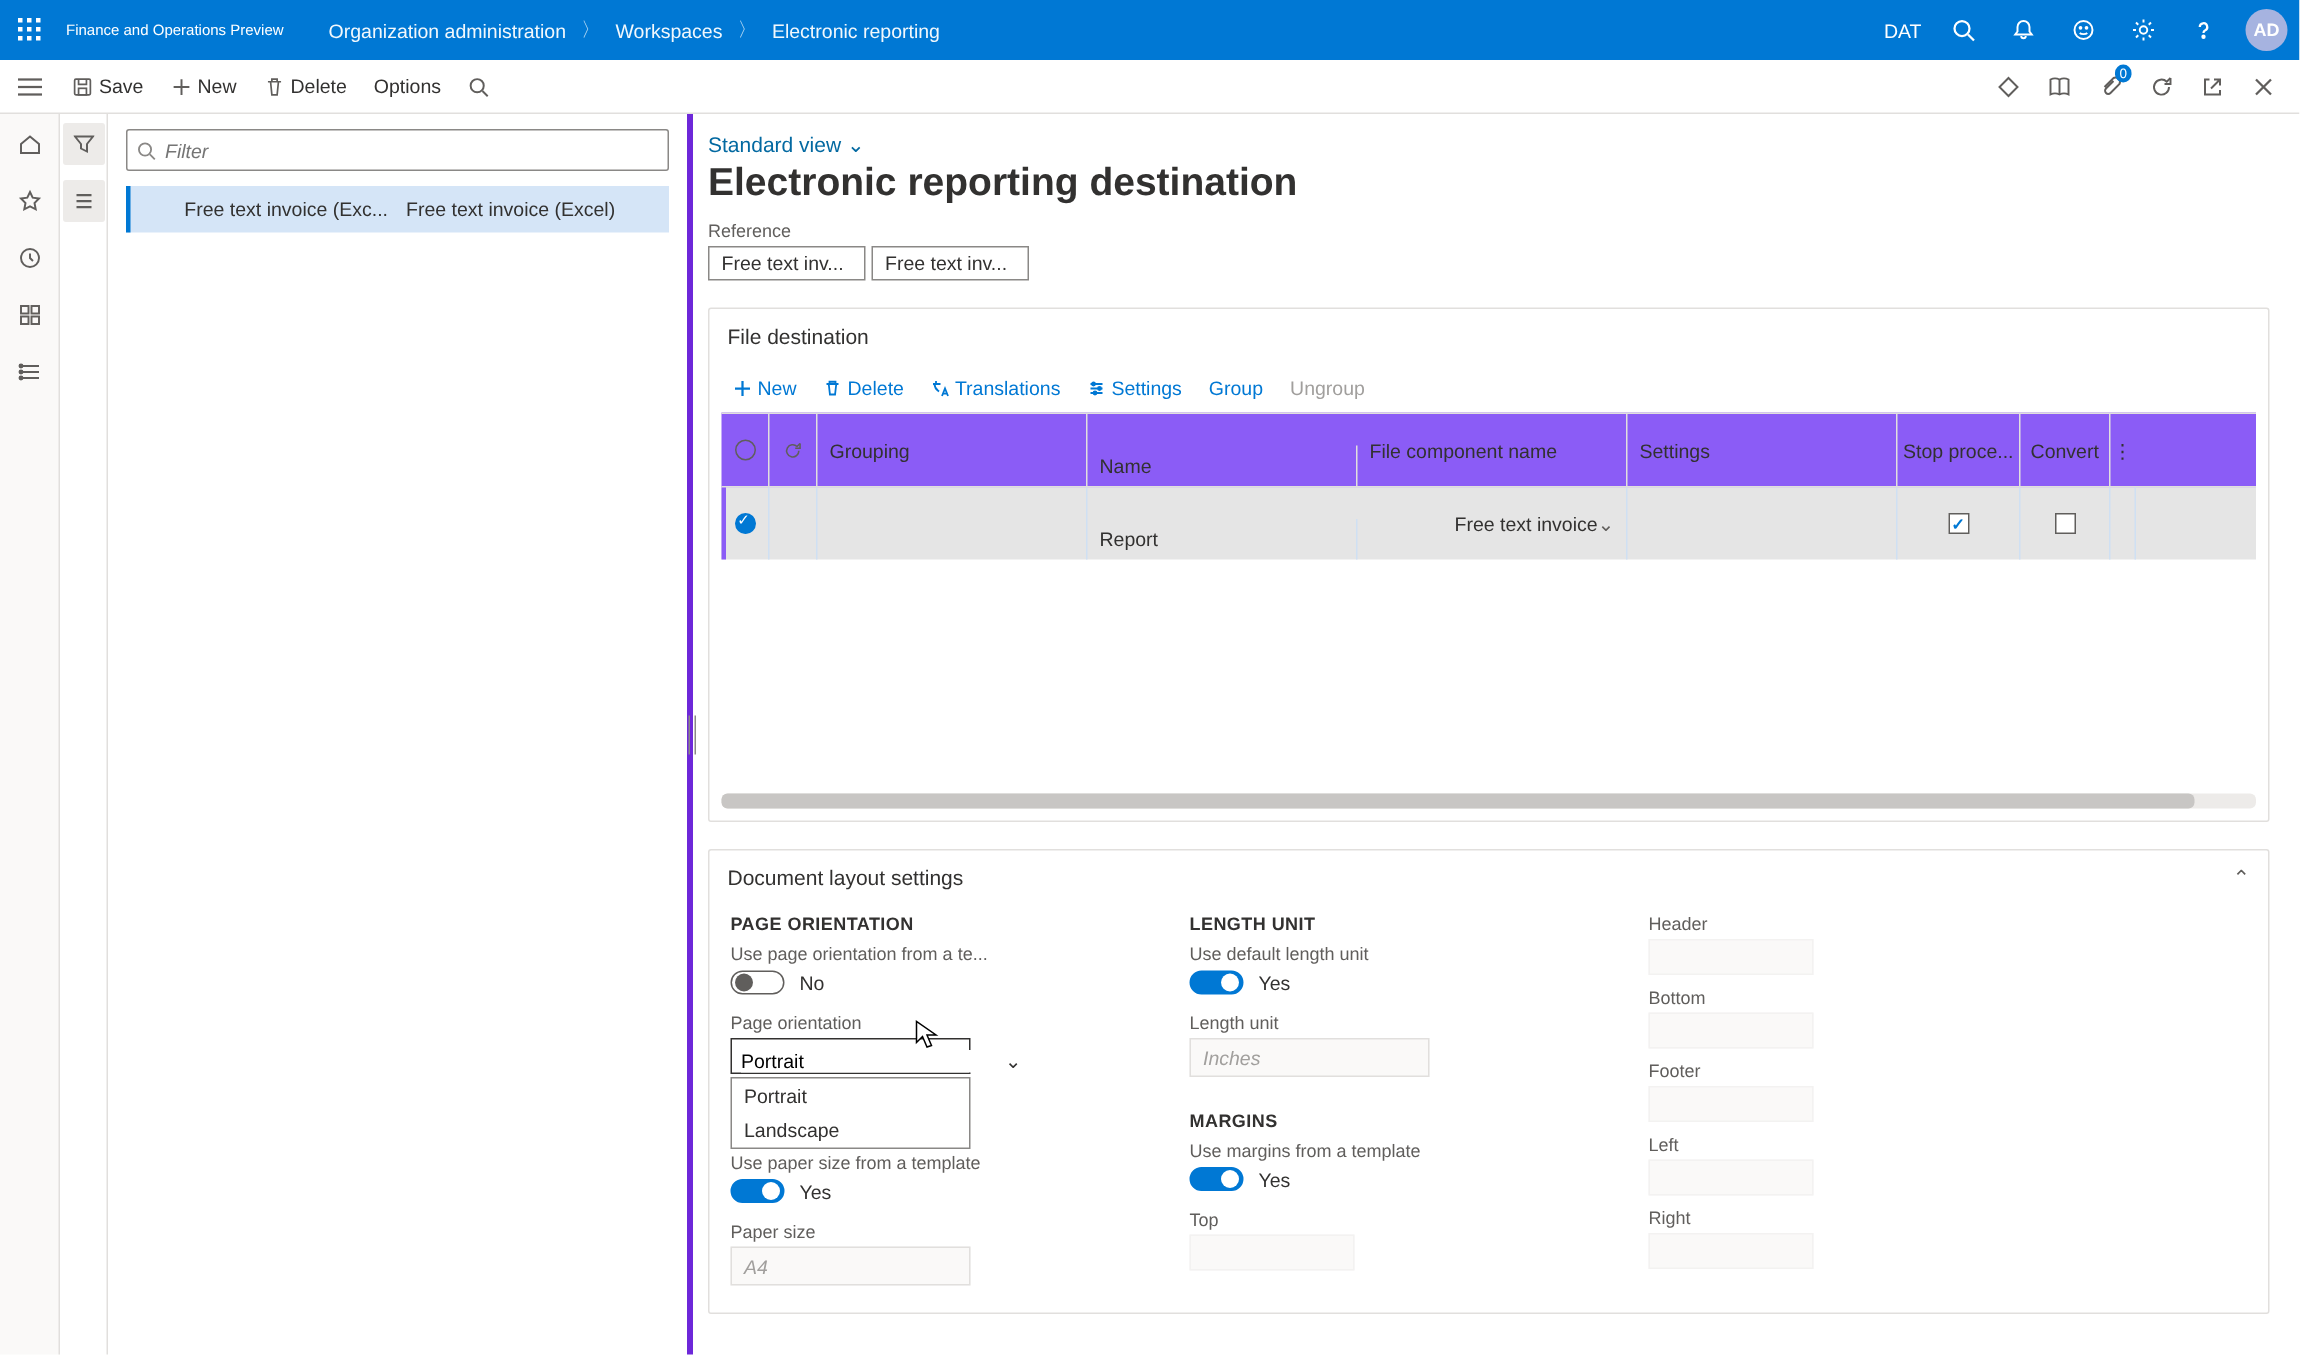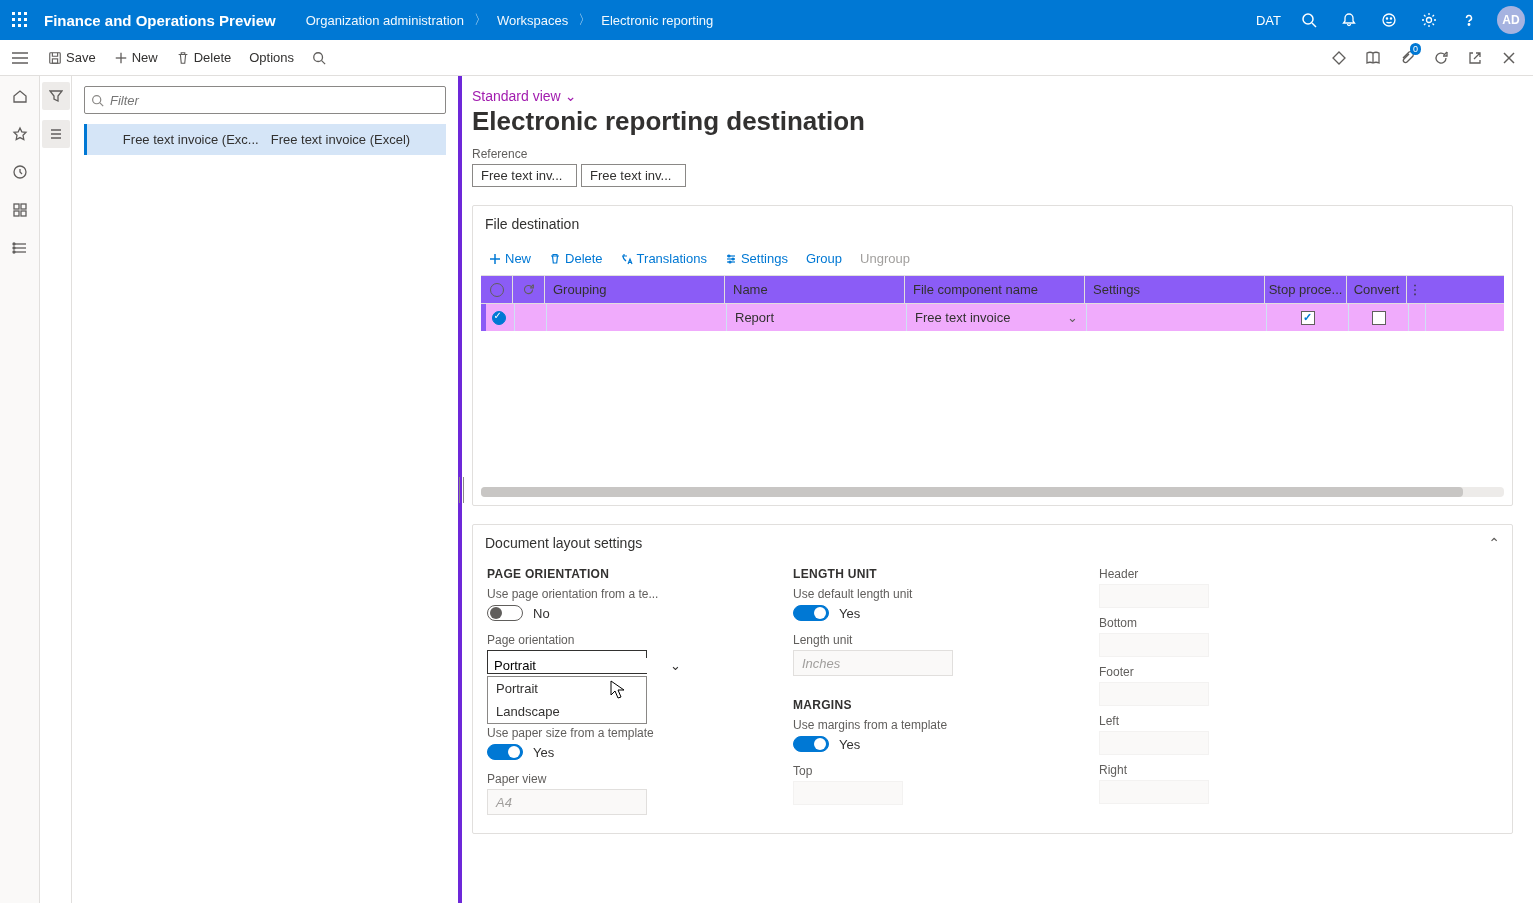--- a/index.html
+++ b/index.html
@@ -2,21 +2,21 @@
 <html><head>
 <meta charset="utf-8">
 <style>
 * { box-sizing: border-box; margin: 0; padding: 0; font-family: "Segoe UI", Arial, sans-serif; }
 body { width: 1533px; height: 903px; overflow: hidden; background: #fff; font-size: 13px; color: #323130; }
 
 
 .titlebar { height: 40px; background: #0078d4; display: flex; align-items: center; color: #fff; }
 .waffle { width: 40px; height: 40px; display: flex; align-items: center; justify-content: center; cursor: pointer; }
 .waffle svg { fill: #fff; }
-.app-title { font-weight: 700; font-size: 15px; padding-left: 4px; padding-right: 30px; }
+.app-title { font-weight: 400; font-size: 10px; padding-left: 4px; padding-right: 30px; }
 .breadcrumb { display: flex; align-items: center; gap: 10px; font-size: 13px; }
 .bc-sep { opacity: .7; }
 .bc-item { opacity: .95; cursor: pointer; }
 .titlebar-right { margin-left: auto; display: flex; align-items: center; height: 40px; }
 .titlebar-right .tb-item { width: 40px; height: 40px; display: flex; align-items: center; justify-content: center; cursor: pointer; }
 .titlebar-right .env { padding: 0 8px; font-size: 13px; }
 .avatar { width: 28px; height: 28px; border-radius: 50%; background: #a6b3e0; color: #fff; display: flex; align-items: center; justify-content: center; font-weight: 600; margin: 0 8px; font-size: 12px; }
 
 
 .actionbar { height: 36px; border-bottom: 1px solid #e1dfdd; display: flex; align-items: center; padding-left: 40px; gap: 2px; }
@@ -41,37 +41,37 @@
 .filter-box input { border:none; outline:none; flex:1; font-size:13px; font-style: italic;}
 .list-item { margin-top: 10px; padding: 8px 10px; background: #d5e5f7; border-left: 3px solid #0078d4; cursor:pointer; display:flex; gap:12px; font-size:13px; color:#323130;justify-content:center;}
 .list-item span:first-child { white-space: nowrap; overflow:hidden; text-overflow: ellipsis; max-width: 150px;}
 .list-item span:last-child { white-space: nowrap; overflow:hidden; text-overflow: ellipsis; }
 
 
 .main { position:absolute; left:462px; top:76px; right:0; bottom:0; overflow:auto; padding: 12px 20px 30px 10px;}
 .splitter { position:absolute; left:458px; top:76px; width:6px; bottom:0; display:flex; align-items:center; justify-content:center; cursor:col-resize;}
 .splitter::before { content:""; width:3px; height:26px; border-left:1px solid #8a8886; border-right:1px solid #8a8886;}
 
-.view-switch { color:#a21caf; font-size:14px; display:flex; align-items:center; gap:4px; cursor:pointer;}
+.view-switch { color:#0369a1; font-size:14px; display:flex; align-items:center; gap:4px; cursor:pointer;}
 .page-h1 { font-size: 26px; font-weight: 600; margin-top: 2px; margin-bottom: 10px;}
 .field-label { font-size:12px; color:#605e5c; margin-bottom:3px; }
 .ref-row { display:flex; gap:4px; }
 .ref-cell { border:1px solid #8a8886; padding:3px 8px; width: 105px; white-space:nowrap; overflow:hidden; text-overflow:ellipsis; font-size:13px;}
 
 .section-card { border:1px solid #e1dfdd; margin-top:18px; border-radius:2px;}
 .section-head { padding:10px 12px; font-weight:400; font-size:14px; color:#323130; display:flex; align-items:center; justify-content:space-between; cursor:pointer;}
 .section-toolbar { display:flex; gap:6px; padding: 6px 10px; align-items:center;}
 .tb-btn { display:flex; align-items:center; gap:4px; color:#0078d4; padding:3px 6px; cursor:pointer; border-radius:2px; font-size:13px;}
 .tb-btn.disabled { color:#a19f9d; cursor:default;}
 .grid { margin:0 8px;}
 .grid-head { display:flex; border-top:1px solid #e1dfdd; border-bottom:1px solid #e1dfdd; background:#8b5cf6;}
 .gh-cell { padding:6px 8px; font-size:13px; color:#323130; border-right:1px solid #e1dfdd; display:flex; align-items:center; gap:4px; white-space:nowrap; overflow:hidden; text-overflow:ellipsis;}
-.grid-row { display:flex; background:#f0abfc; border-left:5px solid #8b5cf6;}
+.grid-row { display:flex; background:#e5e5e5; border-left:3px solid #8b5cf6;text-align:right;}
 .gr-cell { padding:6px 8px; font-size:13px; border-right:1px solid #cfe0f3; display:flex; align-items:center; white-space:nowrap;}
-.col-sel{width:32px; justify-content:center;} .col-ref{width:32px; justify-content:center;} .col-grp{width:180px;} .col-name{width:180px;} .col-comp{width:180px; position:relative;} .col-set{width:180px;} .col-stop{width:82px; justify-content:center;} .col-conv{width:60px; justify-content:center;}
+.col-sel{width:32px; justify-content:center;} .col-ref{width:32px; justify-content:center;} .col-grp{width:180px;} .col-name{width:180px;margin-top:21px;} .col-comp{width:180px; position:relative;} .col-set{width:180px;} .col-stop{width:82px; justify-content:center;} .col-conv{width:60px; justify-content:center;}
 .select-circle { width:14px; height:14px; border:1px solid #605e5c; border-radius:50%; }
 .select-circle.checked { background:#0078d4; border-color:#0078d4; position:relative;}
 .select-circle.checked::after { content:"✓"; color:#fff; font-size:10px; position:absolute; left:1px; top:-2px;}
 .chk { width:14px; height:14px; border:1px solid #605e5c; display:inline-flex; align-items:center; justify-content:center; font-size:11px; background:#fff;}
 .chk.checked::after { content:"✓"; color:#0078d4; font-weight:700;}
 .grid-scroll { height: 150px; }
 .grid-scrollbar { height:10px; background:#edebe9; margin:6px 8px 8px 8px; border-radius:4px; position:relative;}
 .grid-scrollbar::before { content:""; position:absolute; left:0; top:0; height:10px; width:96%; background:#c8c6c4; border-radius:4px;}
 
 
@@ -426,21 +426,21 @@
           </div>
         </div>
         <div style="height:52px;"></div>
         <div class="field-label">Use paper size from a template</div>
         <div class="toggle-row">
           <div class="toggle on">
               <div class="knob"></div>
             </div>
           <span>Yes</span>
         </div>
-        <div class="field-label">Paper view</div>
+        <div class="field-label">Paper size</div>
         <div class="static-box">A4</div>
       </div>
 
       <div class="dls-col">
         <div class="sub-h">LENGTH UNIT</div>
         <div class="field-label">Use default length unit</div>
         <div class="toggle-row">
           <div class="toggle on">
               <div class="knob"></div>
             </div>

